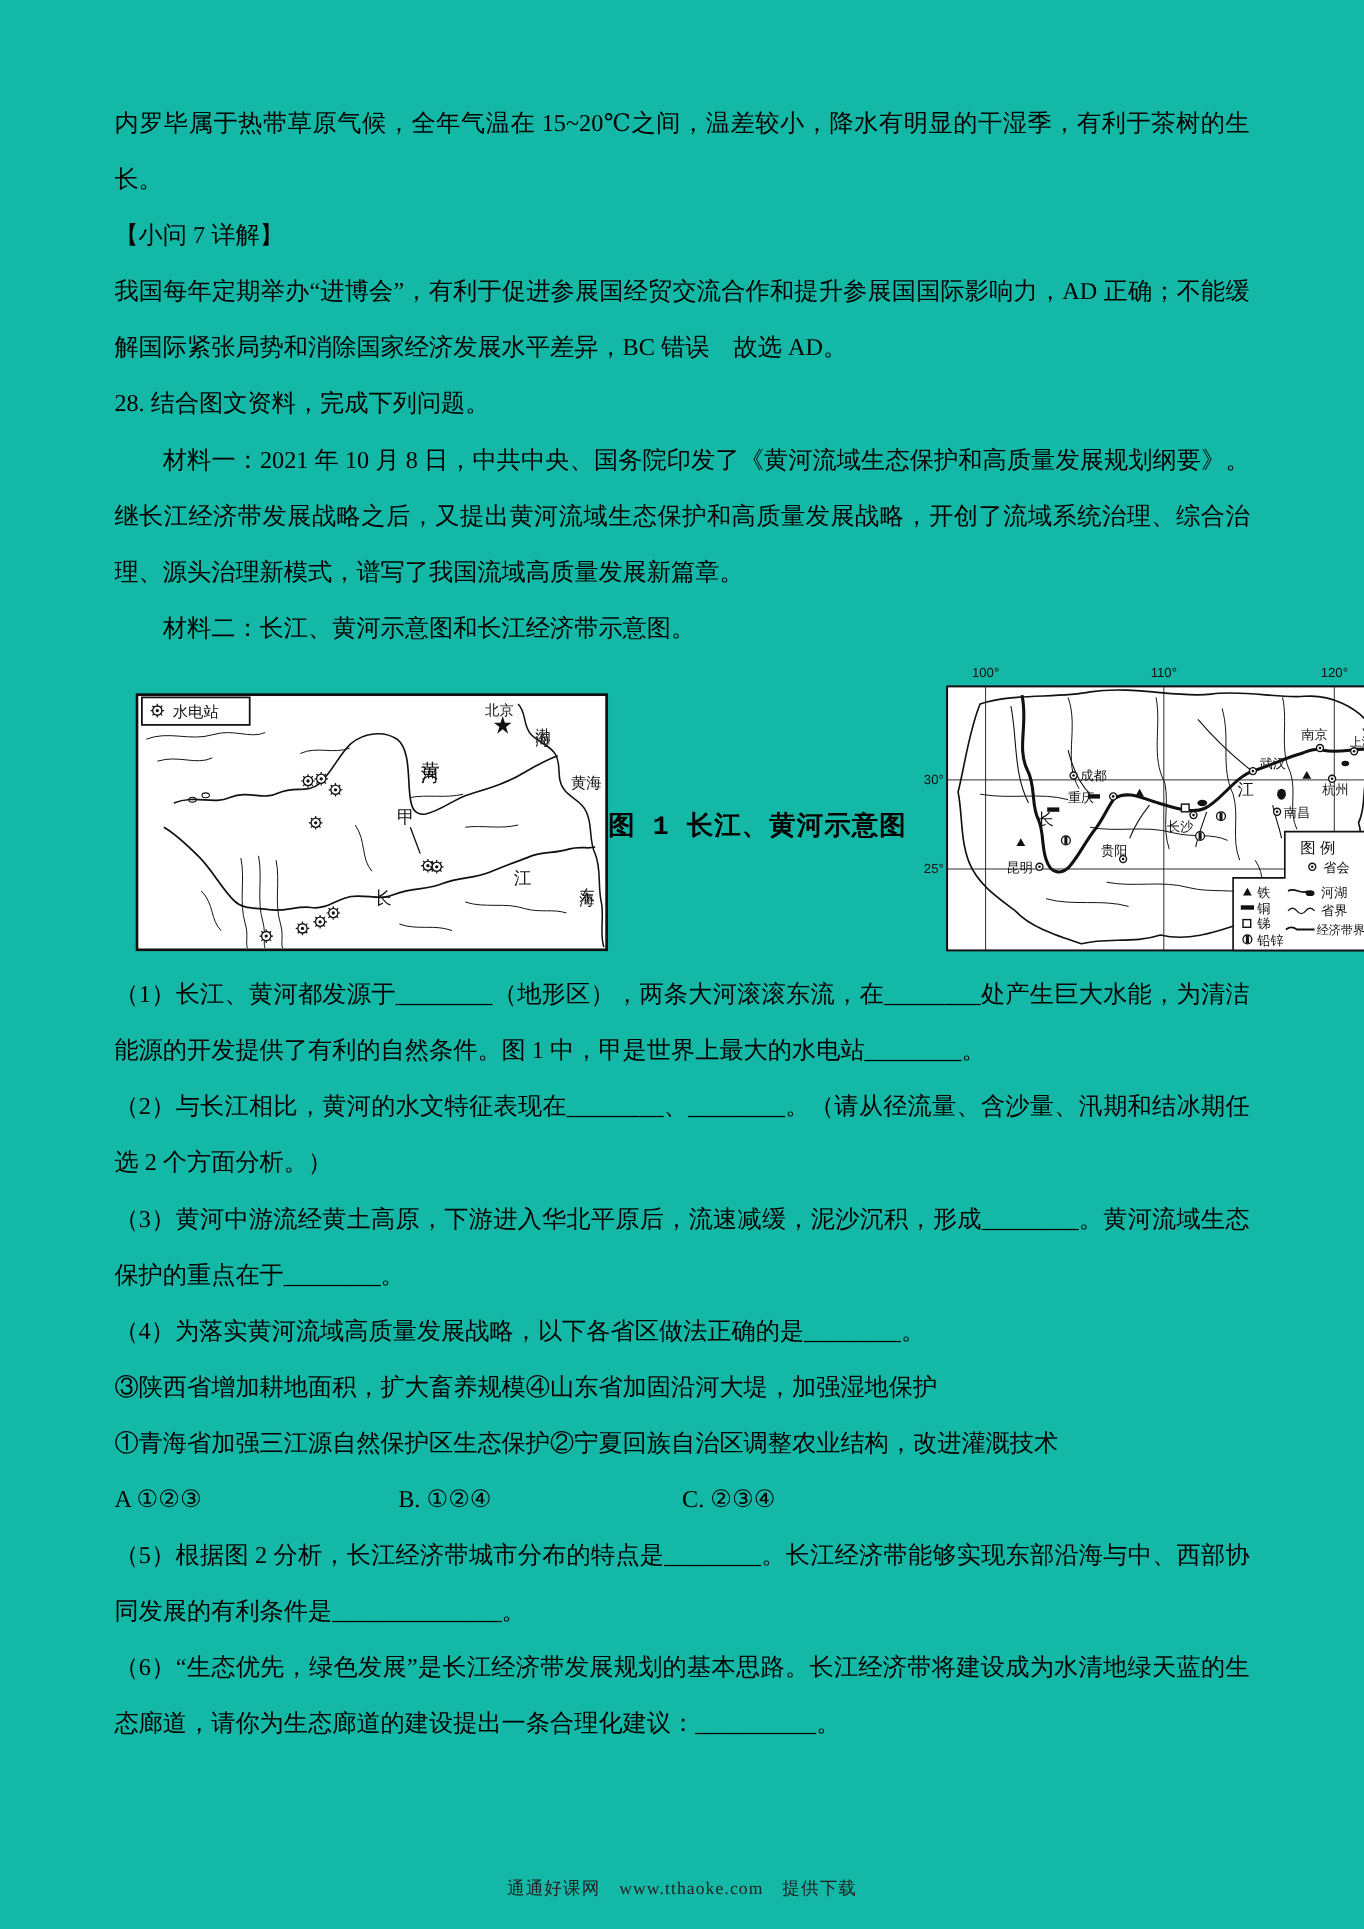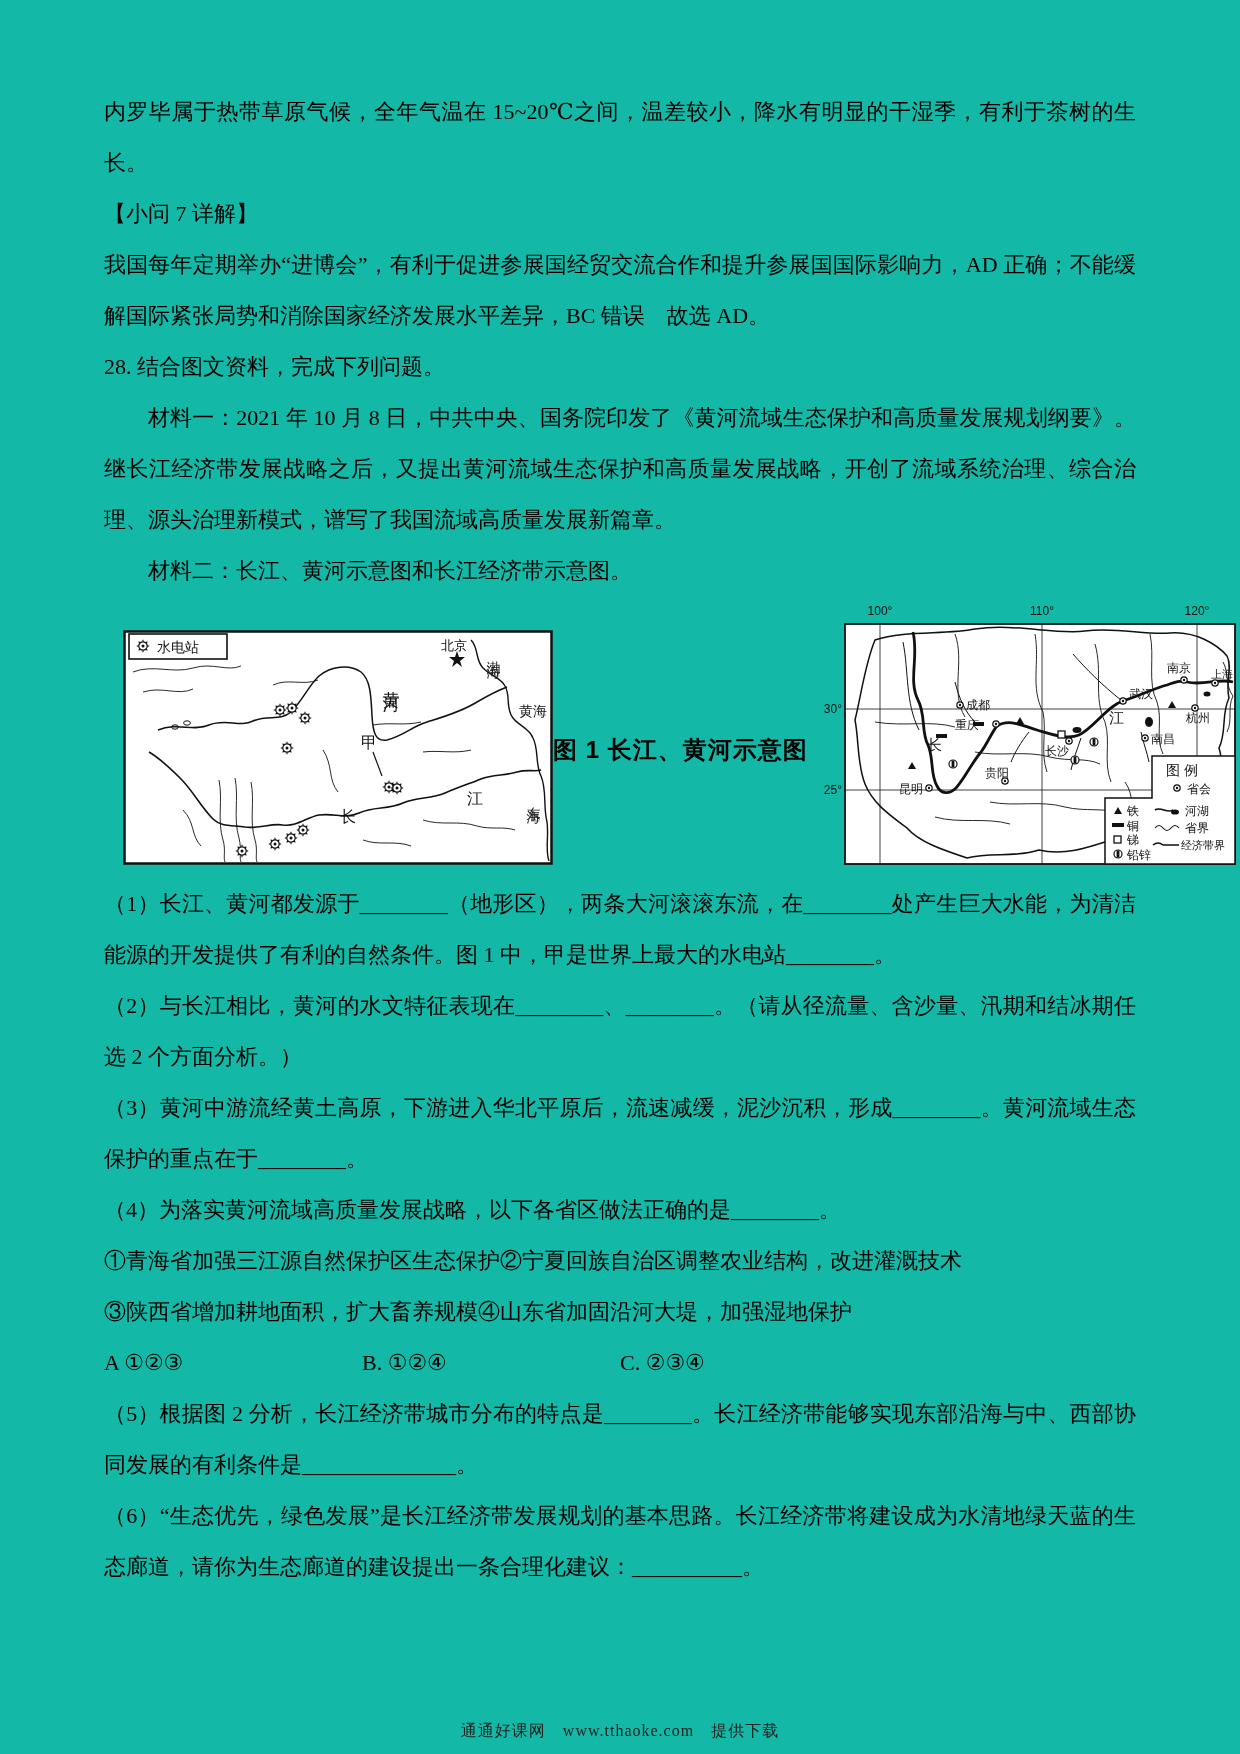--- a/index.html
+++ b/index.html
@@ -9,30 +9,30 @@
     font-family:"Liberation Serif","DejaVu Serif",serif;
     color:#000;font-size:22px;overflow:hidden;
   }
   p.t{margin:0;line-height:51px;text-align:justify;}
   p.indent{text-indent:2em;}
   .figures{display:flex;margin-top:6px;margin-left:6px;}
   figure{margin:0;display:flex;align-items:center;}
   figure.f1{margin-top:22px;margin-left:13px;}
   figure.f2{margin-left:7px;}
   figcaption{
-    margin-top:6px;font-family:Liberation Sans, sans-serif;
+    margin-top:6px;font-family:Liberation Mono, monospace;
     font-weight:bold;font-size:24px;letter-spacing:1px;white-space:nowrap;
   }
   svg text{font-family:"Liberation Sans","DejaVu Sans",sans-serif;fill:#111;}
   .vert{writing-mode:vertical-rl;letter-spacing:4px;}
   .choices{display:flex;line-height:51px;}
   .choices span{width:258px;white-space:nowrap;}
   .q-gap{margin-top:14px;}
   .footer{
-    position:absolute;left:0;bottom:12px;width:100%;text-align:center;
+    position:absolute;left:0;bottom:26px;width:100%;text-align:center;
     font-size:16px;color:#222;letter-spacing:1px;
   }
   .footer span{margin:0 6px;}
 </style>
 </head>
 <body>
 
 <div class="page">
 
   <p class="t">内罗毕属于热带草原气候，全年气温在 15~20℃之间，温差较小，降水有明显的干湿季，有利于茶树的生长。</p>
@@ -256,22 +256,22 @@
         </g>
       </svg>
       <figcaption>图 9 长江经济带示意图</figcaption>
     </figure>
   </div>
 
   <p class="t" style="margin-top:8px">（1）长江、黄河都发源于________（地形区），两条大河滚滚东流，在________处产生巨大水能，为清洁能源的开发提供了有利的自然条件。图 1 中，甲是世界上最大的水电站________。</p>
   <p class="t">（2）与长江相比，黄河的水文特征表现在________、________。（请从径流量、含沙量、汛期和结冰期任选 2 个方面分析。）</p>
   <p class="t">（3）黄河中游流经黄土高原，下游进入华北平原后，流速减缓，泥沙沉积，形成________。黄河流域生态保护的重点在于________。</p>
   <p class="t">（4）为落实黄河流域高质量发展战略，以下各省区做法正确的是________。</p>
+  <p class="t">③陕西省增加耕地面积，扩大畜养规模④山东省加固沿河大堤，加强湿地保护</p>
   <p class="t">①青海省加强三江源自然保护区生态保护②宁夏回族自治区调整农业结构，改进灌溉技术</p>
-  <p class="t">③陕西省增加耕地面积，扩大畜养规模④山东省加固沿河大堤，加强湿地保护</p>
 
   <div class="choices">
     <span>A  ①②③</span>
     <span>B. ①②④</span>
     <span>C. ②③④</span>
   </div>
 
   <p class="t q-gap">（5）根据图 2 分析，长江经济带城市分布的特点是________。长江经济带能够实现东部沿海与中、西部协同发展的有利条件是______________。</p>
   <p class="t">（6）“生态优先，绿色发展”是长江经济带发展规划的基本思路。长江经济带将建设成为水清地绿天蓝的生态廊道，请你为生态廊道的建设提出一条合理化建议：__________。</p>
 

